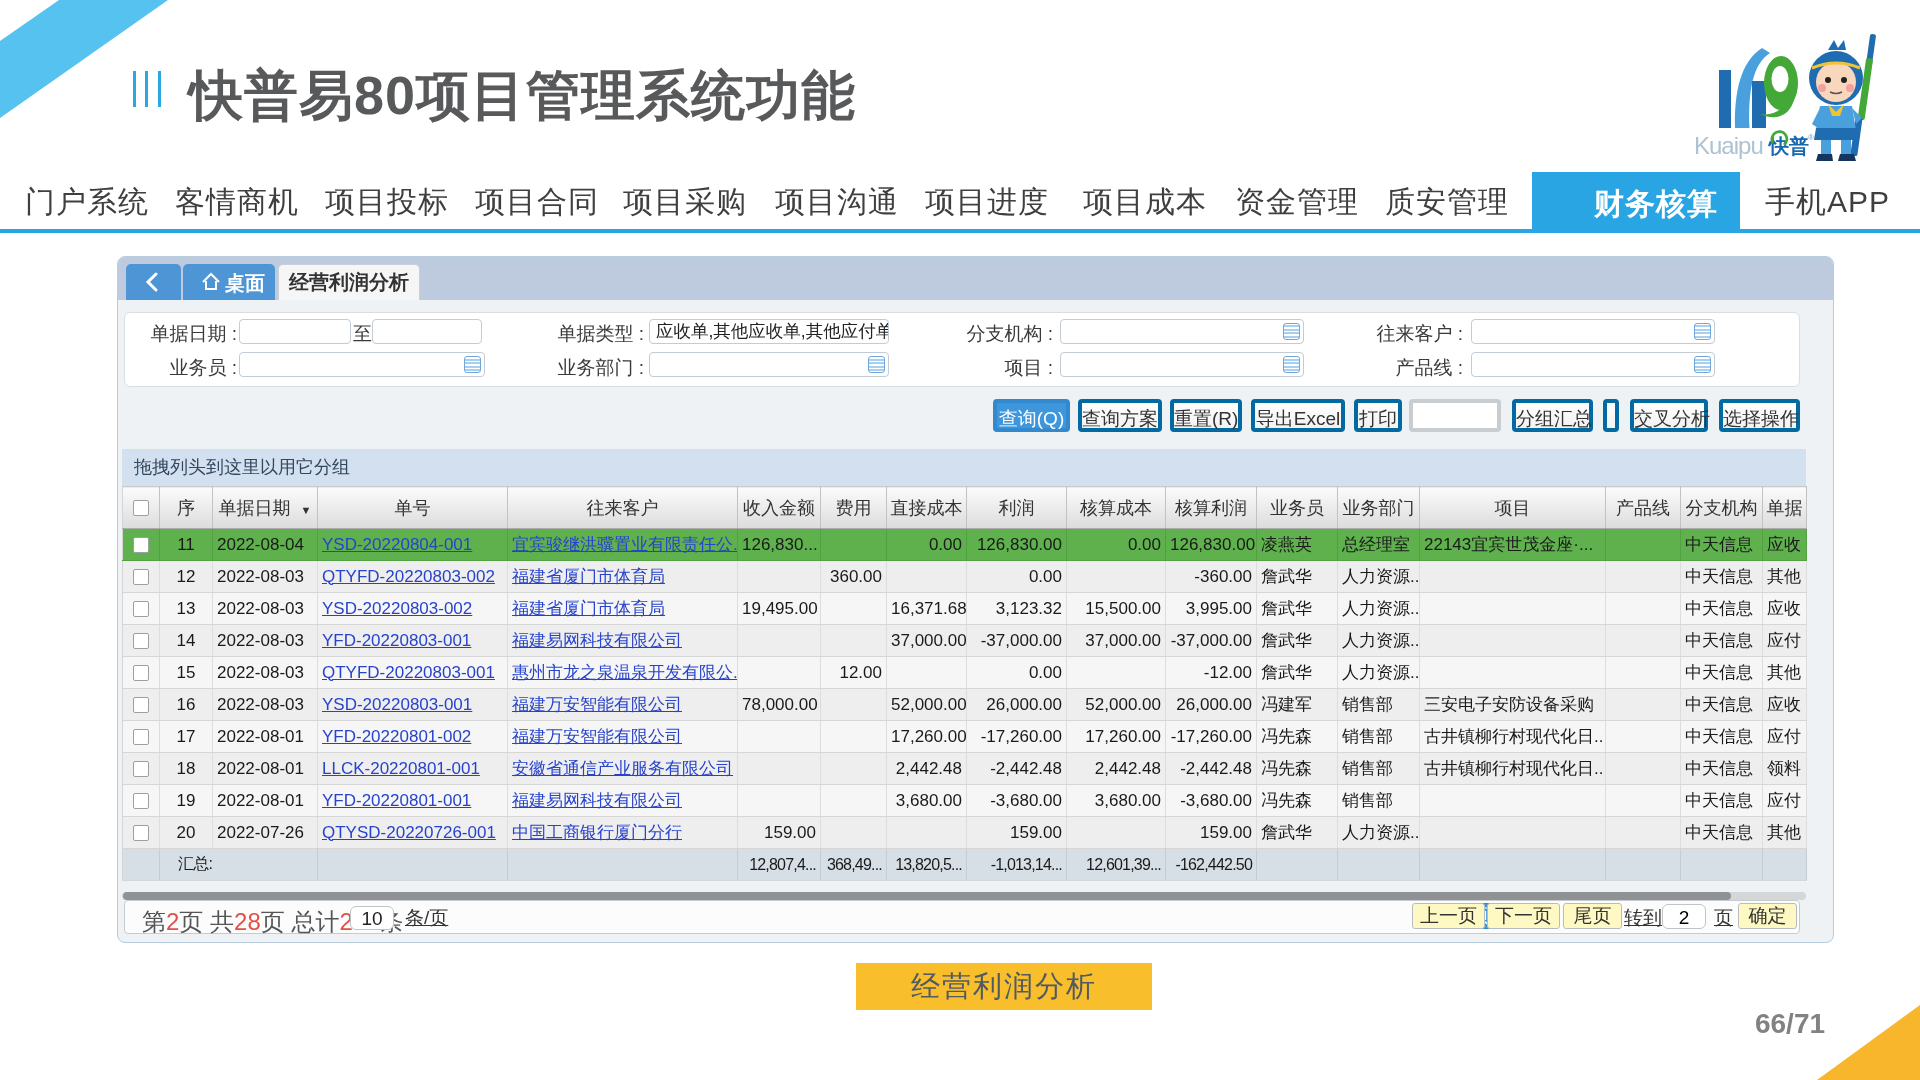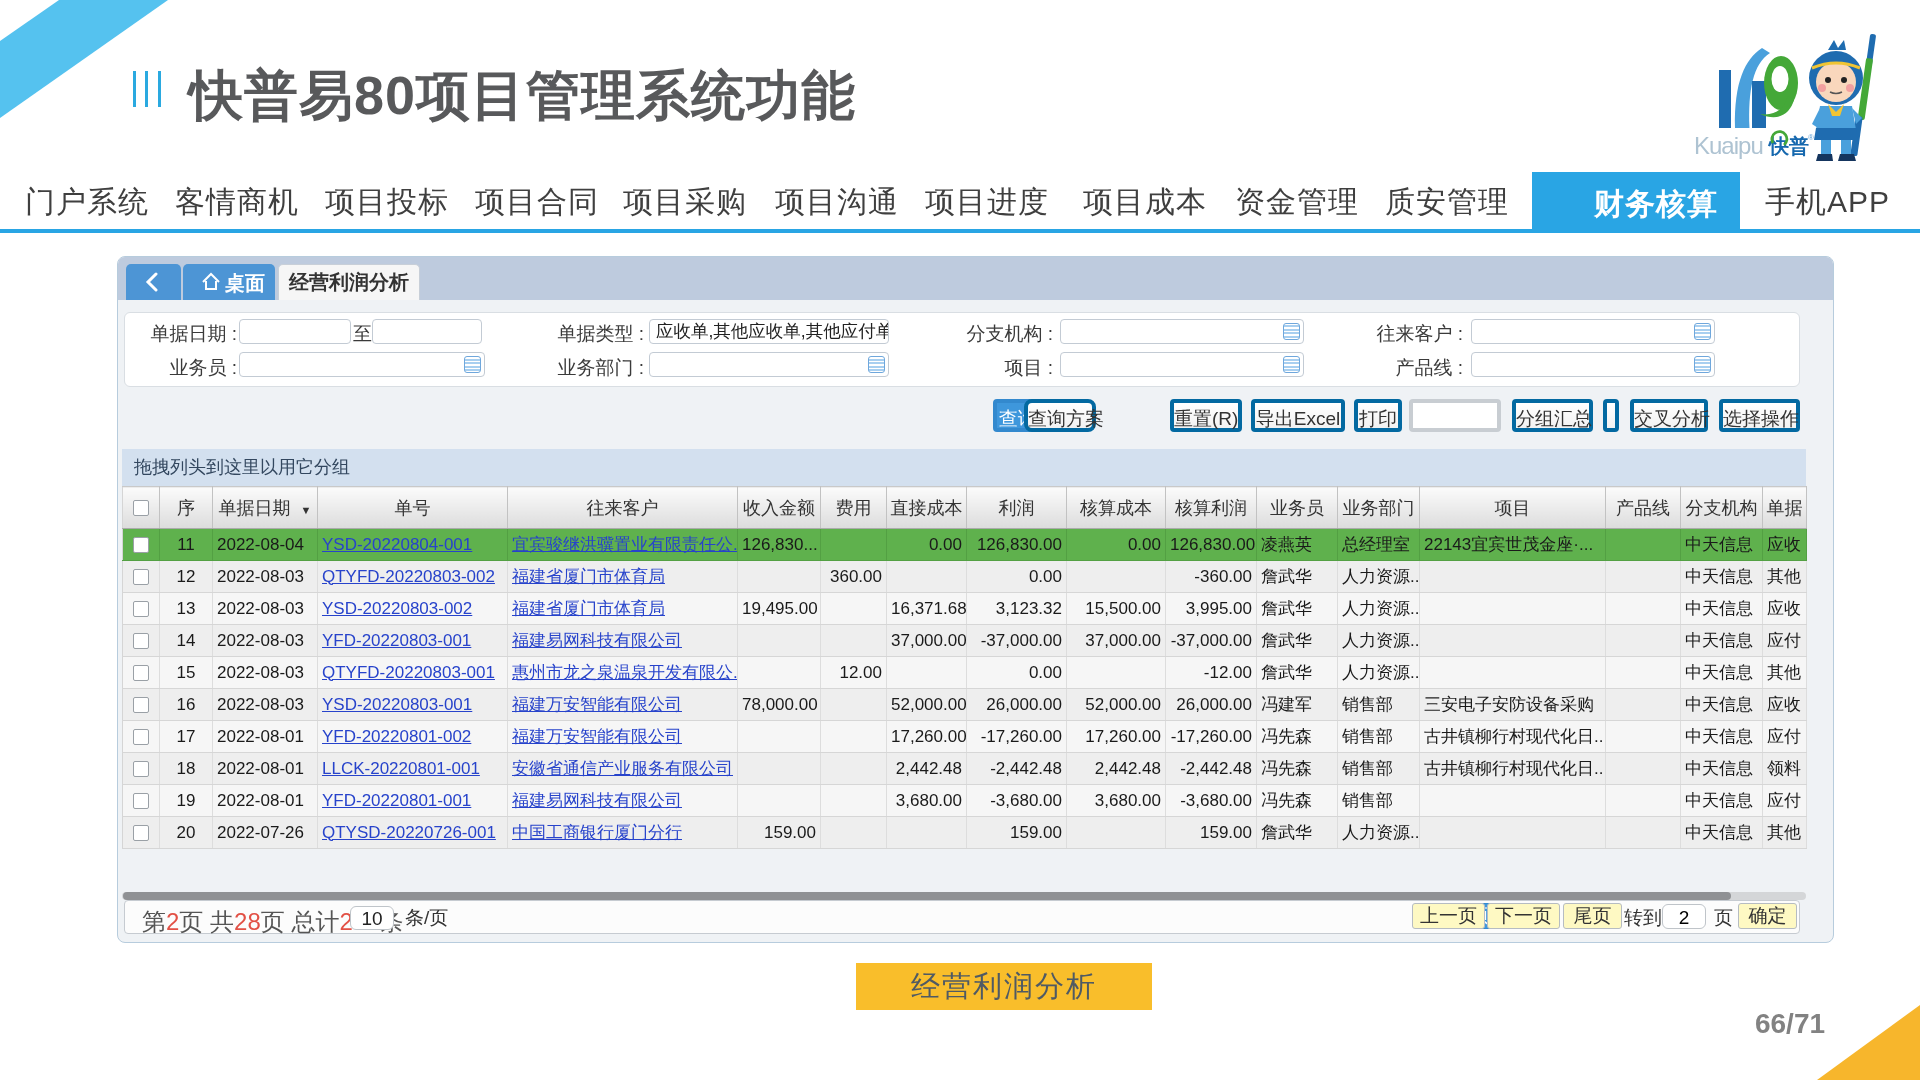--- a/index.html
+++ b/index.html
@@ -76,21 +76,21 @@
 
 #pager { left:124px; top:900px; width:1676px; height:34px; background:#FCFCFC;
   border:1px solid #C6CBD1; border-radius:4px; }
 #pginfo { left:142px; top:906px; font-size:24px; color:#555; }
 #pginfo b { color:#E25045; font-weight:normal; }
 #pgsize { left:350px; top:906px; width:44px; height:24px; border:1px solid #BFC4C9; border-radius:6px;
   background:#fff; text-align:center; font-size:19px; line-height:24px; color:#222; }
 .pbtn { position:absolute; top:903px; height:26px; border:1px solid #B6BCC2; border-radius:3px;
   background:#fef9c3; font-size:19px; color:#333; text-align:center; line-height:24px; }
 .pbtn.blue { background:#3E97DC; border-color:#3389CE; color:#fff; }
-.ptxt { position:absolute; top:905px; font-size:19px; color:#333; }
+.ptxt { position:absolute; top:905px; font-size:19px; color:#333;text-decoration:underline; }
 
 
 #ylabel { left:856px; top:963px; width:296px; height:47px; background:#F9BE2B;
   text-align:center; line-height:47px; font-size:29px; color:#4F5A64; letter-spacing:2px; }
 #pageno { left:1730px; top:1008px; width:120px; text-align:center; font-size:28px; font-weight:bold; color:#828282; }
 </style>
 </head>
 <body>
 <div id="page">
 
@@ -200,21 +200,21 @@
 <div class="flabel" style="left:910px; top:355px; width:143px;">项目 :</div>
 <div class="finput" style="left:1060px; top:352px; width:244px;">
       <span class="ficon"></span>
     </div>
 <div class="flabel" style="left:1320px; top:355px; width:143px;">产品线 :</div>
 <div class="finput" style="left:1471px; top:352px; width:244px;">
       <span class="ficon"></span>
     </div>
 
 <div class="btn blue" style="left:993px; width:77px;">查询(Q)</div>
-<div class="btn" style="left:1024px; width:72px;border-radius:8px;">查询方案</div>
+<div class="btn" style="left:1078px; width:84px;">查询方案</div>
 <div class="btn" style="left:1170px; width:72px;">重置(R)</div>
 <div class="btn" style="left:1251px; width:94px;">导出Excel</div>
 <div class="btn" style="left:1354px; width:48px;">打印</div>
 <div class="btn" style="left:1409px; width:92px; background:#fff; border-color:#C8CDD2;"></div>
 <div class="btn" style="left:1512px; width:81px;">分组汇总</div>
 <div class="btn" style="left:1603px; width:16px;"></div>
 <div class="btn" style="left:1630px; width:78px;">交叉分析</div>
 <div class="btn" style="left:1719px; width:81px;">选择操作</div>
 
 <div class="abs" id="grpbar">拖拽列头到这里以用它分组</div>
@@ -442,20 +442,38 @@
           <td class="r">159.00</td>
 <td></td>
           <td class="r">159.00</td>
           <td>詹武华</td>
           <td>人力资源...</td>
 <td></td>
           <td></td>
           <td>中天信息</td>
           <td>其他</td>
 </tr>
+<tr class="sum">
+<td></td>
+          <td colspan="2" style="padding-left:18px">汇总:</td>
+          <td></td>
+          <td></td>
+<td class="r">12,807,4...</td>
+          <td class="r">368,49...</td>
+          <td class="r">13,820,5...</td>
+<td class="r">-1,013,14...</td>
+          <td class="r">12,601,39...</td>
+          <td class="r">-162,442.50</td>
+<td></td>
+          <td></td>
+          <td></td>
+          <td></td>
+          <td></td>
+          <td></td>
+</tr>
 </tbody>
     </table>
 
 <div class="abs" id="hscroll"></div>
 <div class="abs" id="hthumb"></div>
 
 <div class="abs" id="pager"></div>
 <div class="abs" id="pginfo">第<b>2</b>页 共<b>28</b>页 总计<b>275</b>条</div>
 <div class="abs" id="pgsize">10</div>
 <div class="ptxt" style="left:405px">条/页</div>

